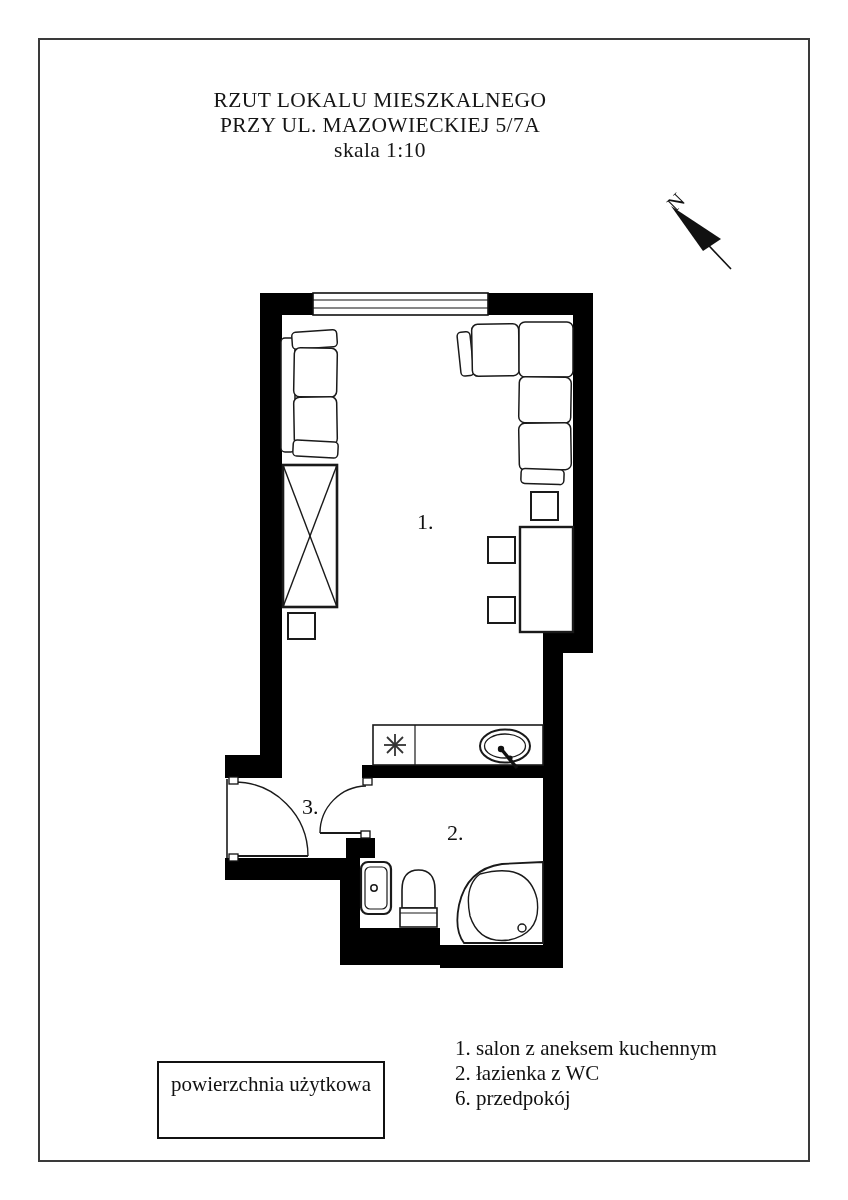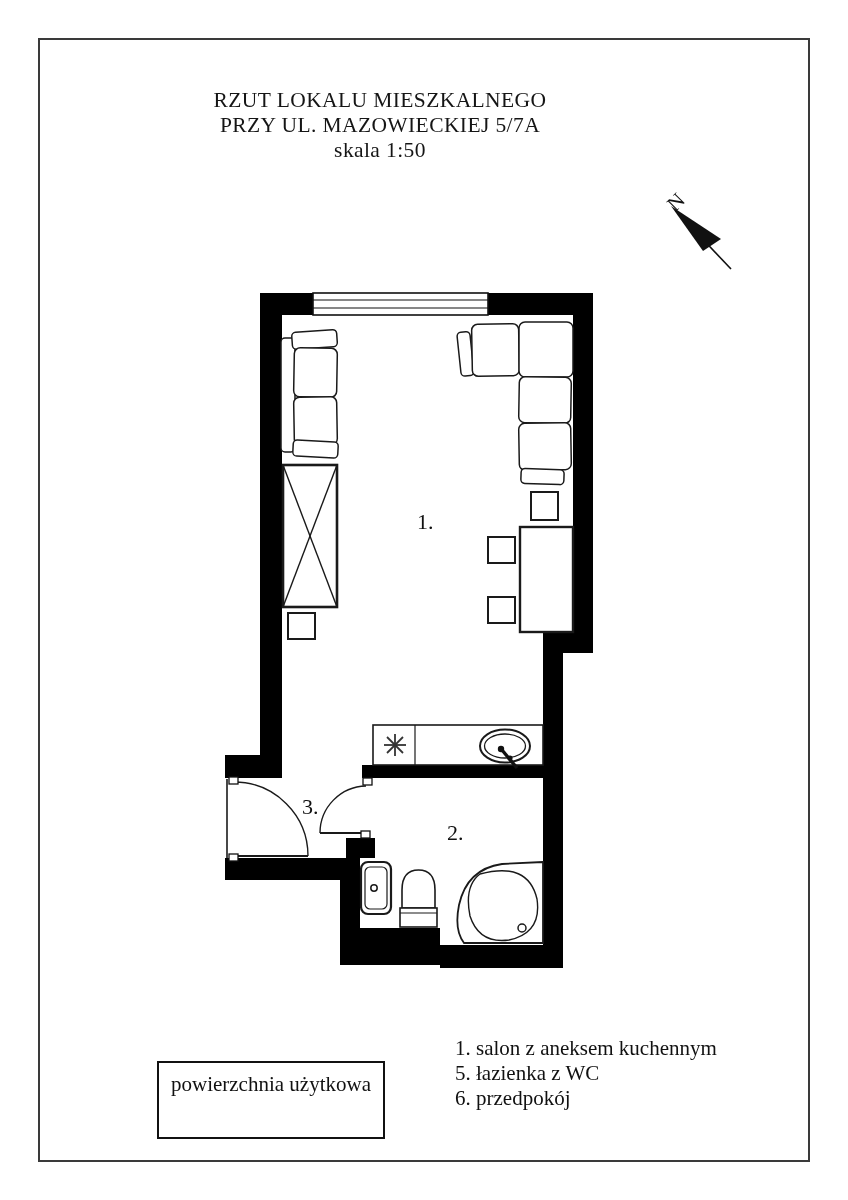--- a/index.html
+++ b/index.html
@@ -18,21 +18,21 @@
 </head>
 <body>
 
 <div id="page">
 
   <div class="frame"></div>
 
   <div class="title">
     <div>RZUT LOKALU MIESZKALNEGO</div>
     <div>PRZY UL. MAZOWIECKIEJ 5/7A</div>
-    <div>skala 1:50</div>
+    <div>skala 1:10</div>
   </div>
 
   <svg class="plan-svg" width="848" height="1200" viewBox="0 0 848 1200">
 
     <g fill="#000">
       <rect x="260" y="293" width="333" height="22"></rect>
       <rect x="260" y="293" width="22" height="485"></rect>
       <rect x="225" y="755" width="57" height="23"></rect>
       <rect x="573" y="293" width="20" height="360"></rect>
       <rect x="543" y="632" width="50" height="21"></rect>
@@ -146,17 +146,17 @@
       <text x="676" y="209" font-size="21" text-anchor="middle" transform="rotate(-45 676 202)">N</text>
     </g>
   </svg>
 
   <div class="area-box">
     <div>powierzchnia użytkowa</div>
   </div>
 
   <div class="legend">
     <div>1. salon z aneksem kuchennym</div>
-    <div>5. łazienka z WC</div>
+    <div>2. łazienka z WC</div>
     <div>6. przedpokój</div>
   </div>
 
 </div>
 
 </body></html>

